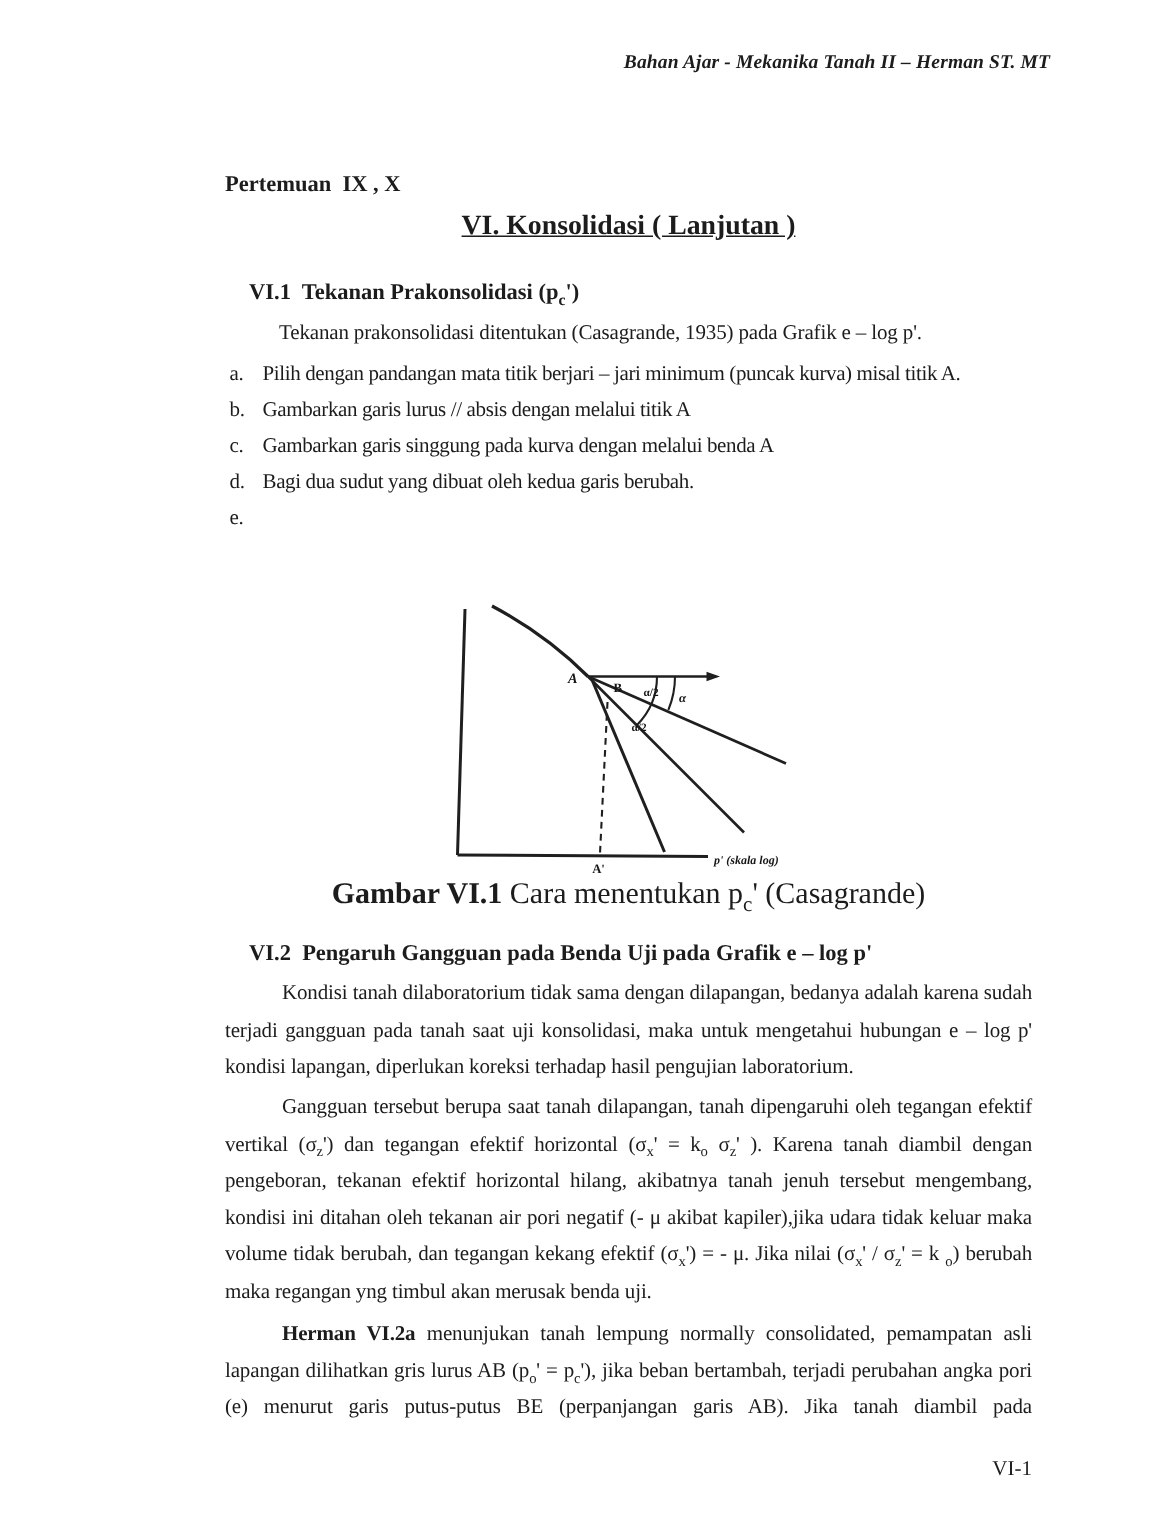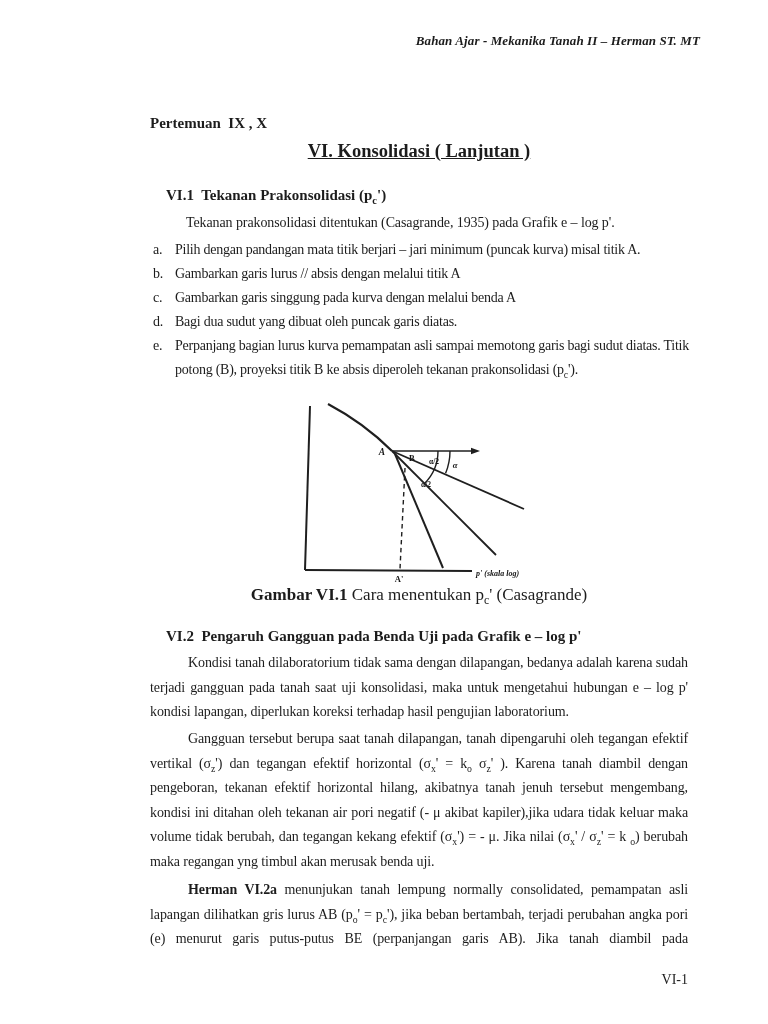--- a/index.html
+++ b/index.html
@@ -43,21 +43,21 @@
   }
   .step-list {
     top: 238px; left: 151px; width: 544px;
     font-size: 14px; line-height: 24px; letter-spacing: -0.25px;
   }
   .list-item { position: relative; padding-left: 24px; }
   .list-marker { position: absolute; left: 2px; top: 0; }
   .figure-svg { top: 398px; left: 295px; }
   .fig-caption {
     top: 585px; left: 150px; width: 538px;
-    text-align: center; font-size: 17px;
+    text-align: center; font-size: 20px;
   }
   .body-par {
     left: 150px; width: 538px;
     margin: 0;
     font-size: 14px; line-height: 24.5px;
     letter-spacing: -0.1px;
     text-align: justify;
     text-indent: 38px;
   }
   .p1 { top: 651px; }
@@ -93,25 +93,24 @@
     <div class="list-item">
       <span class="list-marker">b.</span>
       <span class="list-text">Gambarkan garis lurus // absis dengan melalui titik A</span>
     </div>
     <div class="list-item">
       <span class="list-marker">c.</span>
       <span class="list-text">Gambarkan garis singgung pada kurva dengan melalui benda A</span>
     </div>
     <div class="list-item">
       <span class="list-marker">d.</span>
-      <span class="list-text">Bagi dua sudut yang dibuat oleh puncak garis diatas.</span>
+      <span class="list-text">Bagi dua sudut yang dibuat oleh kedua garis berubah.</span>
     </div>
     <div class="list-item">
       <span class="list-marker">e.</span>
-      <span class="list-text">Perpanjang bagian lurus kurva pemampatan asli sampai memotong garis bagi sudut diatas. Titik potong (B), proyeksi titik B ke absis  diperoleh tekanan prakonsolidasi (p<sub>c</sub>').</span>
     </div>
   </div>
 
   <svg class="abs figure-svg" width="285" height="195" viewBox="0 0 285 195">
 
     <path class="fig-line" d="M15,8 L10,172" stroke-width="2"></path>
     <path class="fig-line" d="M10,172 L177,173" stroke-width="2"></path>
 
     <path class="fig-line" d="M33,6 C50,15 74,30 97,53" stroke-width="2.2"></path>
 

